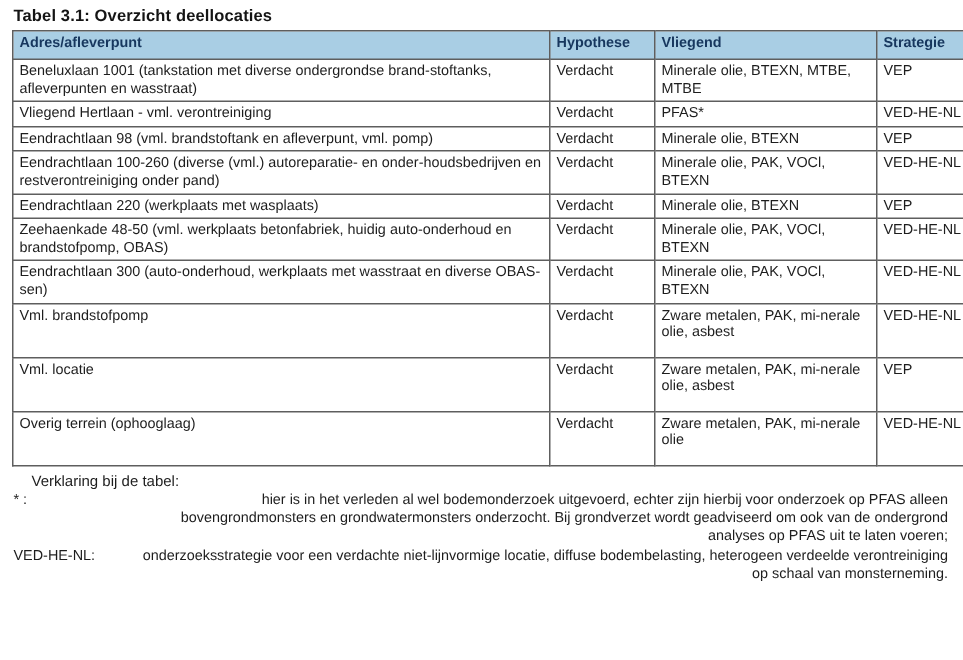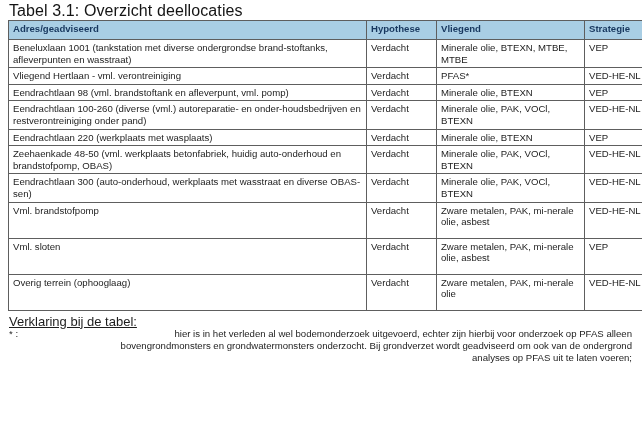--- a/index.html
+++ b/index.html
@@ -15,22 +15,22 @@
     overflow: hidden;
   }
   .page {
     position: relative;
     width: 642px;
     height: 440px;
     box-sizing: border-box;
     padding: 2px 10px 0 8px;
   }
   .table-caption {
-    font-size: 16px;
-    font-weight: normal;
+    font-size: 11px;
+    font-weight: bold;
     color: #141414;
     letter-spacing: 0.1px;
     line-height: 14px;
     margin: 2px 0 2px 1px;
   }
   table.overview {
     border-collapse: collapse;
     table-layout: fixed;
     width: 622px;
     font-size: 9.6px;
@@ -67,24 +67,23 @@
   .r-short td { height: 11px; }
   .r-tall3 td { height: 31px; }
 
   .legend {
     margin-top: 4px;
     font-size: 9.6px;
     line-height: 12.4px;
     color: #1d1d1d;
   }
   .legend-title {
-    margin: 0 0 0 1px;
-    font-size: 13px;
+    margin: 0 0 0 13px;
+    font-size: 10px;
     line-height: 13px;
-    text-decoration: underline;
   }
   .legend-row {
     display: flex;
     align-items: flex-start;
     margin-left: 1px;
   }
   .legend-key {
     flex: 0 0 78px;
     width: 78px;
     white-space: nowrap;
@@ -98,21 +97,21 @@
 </head>
 <body>
 
 <div class="page">
 
   <div class="table-caption">Tabel 3.1: Overzicht deellocaties</div>
 
   <table class="overview">
     <thead>
       <tr>
-        <th class="addr">Adres/geadviseerd</th>
+        <th class="addr">Adres/afleverpunt</th>
         <th class="hyp">Hypothese</th>
         <th class="stof">Vliegend</th>
         <th class="strat">Strategie</th>
       </tr>
     </thead>
     <tbody>
       <tr class="r-tall2">
         <td class="addr">Beneluxlaan 1001 (tankstation met diverse ondergrondse brand-stoftanks, afleverpunten en wasstraat)</td>
         <td class="hyp">Verdacht</td>
         <td class="stof">Minerale olie, BTEXN, MTBE, MTBE</td>
@@ -154,21 +153,21 @@
         <td class="stof">Minerale olie, PAK, VOCl, BTEXN</td>
         <td class="strat">VED-HE-NL</td>
       </tr>
       <tr class="r-tall3">
         <td class="addr">Vml. brandstofpomp</td>
         <td class="hyp">Verdacht</td>
         <td class="stof">Zware metalen, PAK, mi-nerale olie, asbest</td>
         <td class="strat">VED-HE-NL</td>
       </tr>
       <tr class="r-tall3">
-        <td class="addr">Vml. sloten</td>
+        <td class="addr">Vml. locatie</td>
         <td class="hyp">Verdacht</td>
         <td class="stof">Zware metalen, PAK, mi-nerale olie, asbest</td>
         <td class="strat">VEP</td>
       </tr>
       <tr class="r-tall3">
         <td class="addr">Overig terrein (ophooglaag)</td>
         <td class="hyp">Verdacht</td>
         <td class="stof">Zware metalen, PAK, mi-nerale olie</td>
         <td class="strat">VED-HE-NL</td>
       </tr>
@@ -177,15 +176,19 @@
 
   <div class="legend">
     <div class="legend-title">Verklaring bij de tabel:</div>
 
     <div class="legend-row">
       <div class="legend-key">* :</div>
       <div class="legend-def">hier is in het verleden al wel bodemonderzoek uitgevoerd, echter zijn hierbij voor onderzoek op PFAS alleen bovengrondmonsters en grondwatermonsters onderzocht. Bij grondverzet wordt geadviseerd om ook van de ondergrond analyses op PFAS uit te laten voeren;</div>
     </div>
 
 
+    <div class="legend-row">
+      <div class="legend-key">VED-HE-NL:</div>
+      <div class="legend-def">onderzoeksstrategie voor een verdachte niet-lijnvormige locatie, diffuse bodembelasting, heterogeen verdeelde verontreiniging op schaal van monsterneming.</div>
+    </div>
   </div>
 
 </div>
 
 </body></html>

